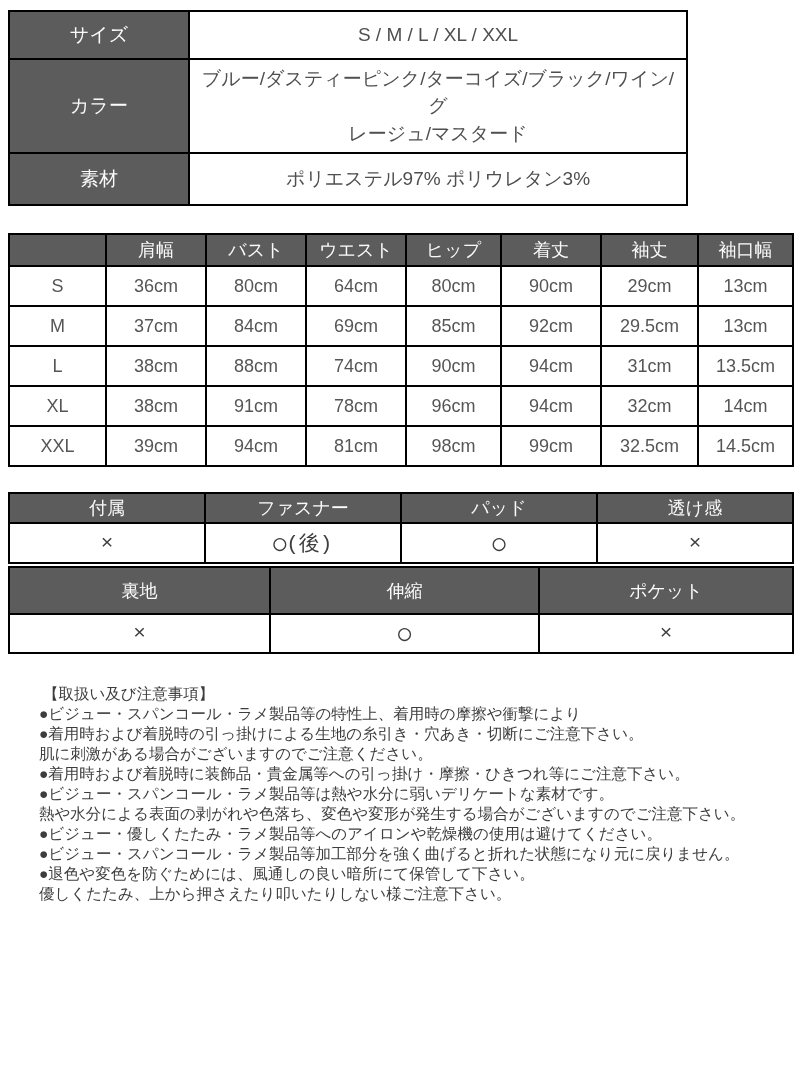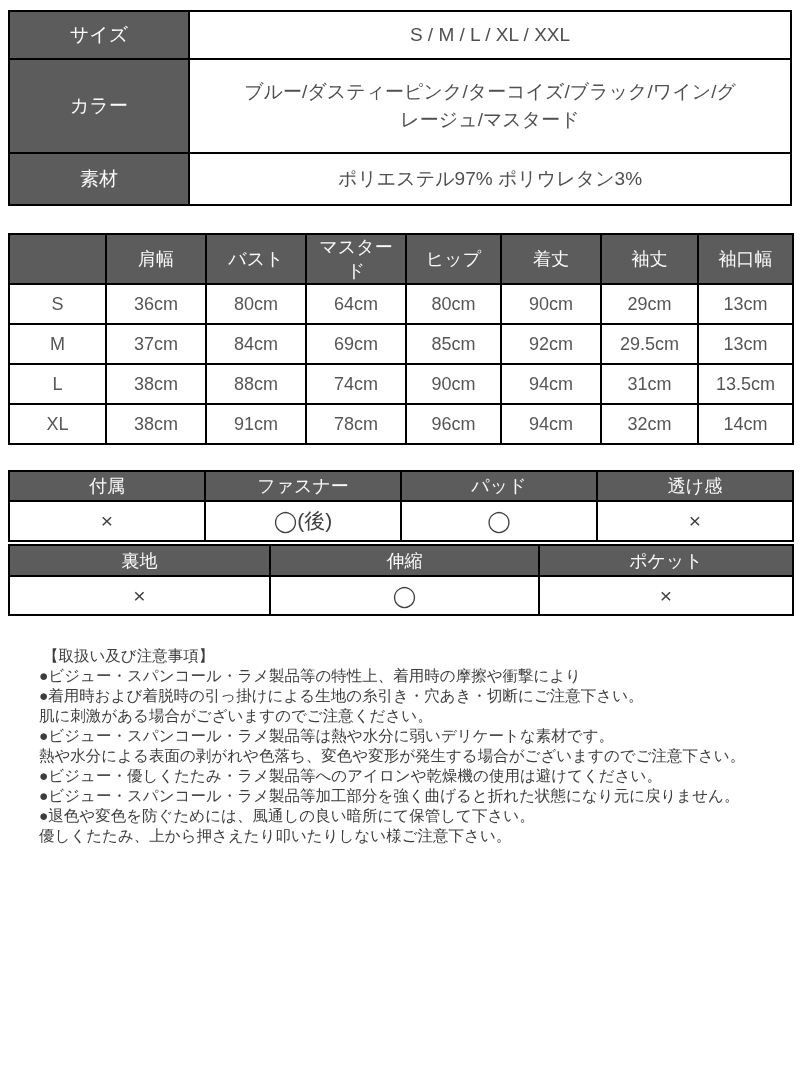--- a/index.html
+++ b/index.html
@@ -1,41 +1,41 @@
 <!DOCTYPE html>
 <html><head>
 <meta charset="utf-8">
 <style>
   html,body{margin:0;padding:0;}
   body{
     width:800px;height:1067px;background:#ffffff;
     font-family:"Liberation Sans","DejaVu Sans",sans-serif;
     color:#4f4f4f;overflow:hidden;
   }
-  table{border-collapse:collapse;table-layout:fixed;width:784px;margin-left:8px;}
+  table{border-collapse:collapse;table-layout:fixed;width:680px;margin-left:8px;}
   th,td{border:2px solid #000;text-align:center;vertical-align:middle;padding:0 4px;box-sizing:border-box;}
   th{background:#5c5c5c;color:#fafafa;font-weight:normal;}
   
   .spec-table{margin-top:10px;font-size:19px;}
   .spec-table th{width:180px;}
   .spec-table .row-size td,.spec-table .row-size th{height:48px;}
   .spec-table .row-color td,.spec-table .row-color th{height:94px;}
   .spec-table .row-material td,.spec-table .row-material th{height:52px;}
   .spec-table td{white-space:pre-line;line-height:1.45;}
   
   .size-table{margin-top:27px;font-size:18px;}
   .size-table th{height:32px;font-size:18px;}
   .size-table td{height:40px;color:#565656;}
   
-  .feat-table{font-size:18px;}
+  .feat-table{font-size:18px;font-family:Liberation Mono, monospace;}
   .feat-table th{height:30px;}
   .feat-table td{height:40px;font-size:21px;color:#3f3f3f;}
   .feat4{margin-top:25px;}
   .feat3{margin-top:2px;}
-  .feat3 th{height:31px;margin-left:22px;}
+  .feat3 th{height:47px;margin-left:22px;}
   .feat3 td{height:39px;}
   
   .notes{margin:30px 0 0 39px;font-size:15.5px;line-height:20px;color:#3d3d3d;}
   .notes .title{margin-left:4px;}
 </style>
 </head>
 <body>
 
 <table class="spec-table">
   <tbody>
@@ -64,21 +64,21 @@
     <col style="width:95px">
       <col style="width:100px">
       <col style="width:97px">
       <col style="width:95px">
   </colgroup>
   <tbody>
       <tr>
     <th></th>
     <th>肩幅</th>
     <th>バスト</th>
-    <th>マスタード</th>
+    <th>ウエスト</th>
     <th>ヒップ</th>
     <th>着丈</th>
     <th>袖丈</th>
     <th>袖口幅</th>
   </tr>
   <tr>
     <td>S</td>
     <td>36cm</td>
     <td>80cm</td>
     <td>64cm</td>
@@ -109,20 +109,30 @@
   </tr>
   <tr>
     <td>XL</td>
     <td>38cm</td>
     <td>91cm</td>
     <td>78cm</td>
     <td>96cm</td>
     <td>94cm</td>
     <td>32cm</td>
     <td>14cm</td>
+  </tr>
+  <tr>
+    <td>XXL</td>
+    <td>39cm</td>
+    <td>94cm</td>
+    <td>81cm</td>
+    <td>98cm</td>
+    <td>99cm</td>
+    <td>32.5cm</td>
+    <td>14.5cm</td>
   </tr>
 </tbody>
   </table>
 
 <table class="feat-table feat4">
   <colgroup>
       <col style="width:196px">
       <col style="width:196px">
       <col style="width:196px">
       <col style="width:196px">
@@ -161,19 +171,20 @@
     <td>×</td>
   </tr>
 </tbody>
   </table>
 
 <div class="notes">
   <div class="title">【取扱い及び注意事項】</div>
   <div>●ビジュー・スパンコール・ラメ製品等の特性上、着用時の摩擦や衝撃により</div>
   <div>●着用時および着脱時の引っ掛けによる生地の糸引き・穴あき・切断にご注意下さい。</div>
   <div>肌に刺激がある場合がございますのでご注意ください。</div>
+  <div>●着用時および着脱時に装飾品・貴金属等への引っ掛け・摩擦・ひきつれ等にご注意下さい。</div>
   <div>●ビジュー・スパンコール・ラメ製品等は熱や水分に弱いデリケートな素材です。</div>
   <div>熱や水分による表面の剥がれや色落ち、変色や変形が発生する場合がございますのでご注意下さい。</div>
   <div>●ビジュー・優しくたたみ・ラメ製品等へのアイロンや乾燥機の使用は避けてください。</div>
   <div>●ビジュー・スパンコール・ラメ製品等加工部分を強く曲げると折れた状態になり元に戻りません。</div>
   <div>●退色や変色を防ぐためには、風通しの良い暗所にて保管して下さい。</div>
   <div>優しくたたみ、上から押さえたり叩いたりしない様ご注意下さい。</div>
 </div>
 
 </body></html>

